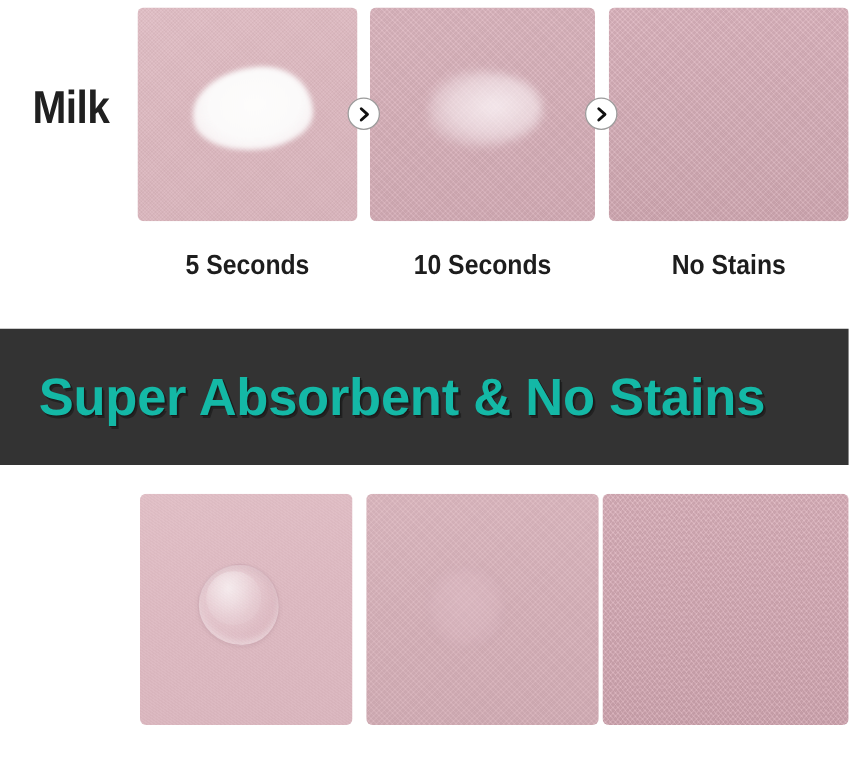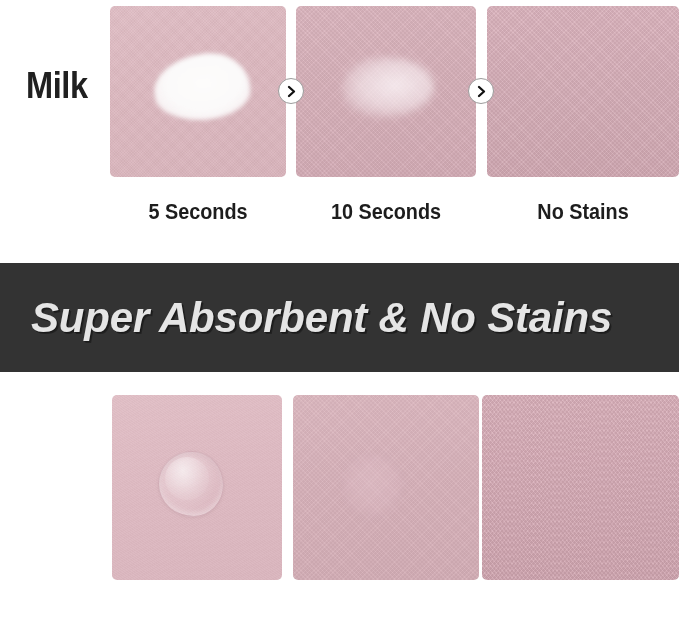--- a/index.html
+++ b/index.html
@@ -200,24 +200,23 @@
     background: #333333;
     box-sizing: border-box;
   }
   #banner-text {
     position: absolute;
     left: 31px;
     top: 50%;
     transform: translateY(-50%);
     font-family: "Liberation Sans Narrow", "Liberation Sans", sans-serif;
     font-weight: bold;
-    font-style: italic;
     font-size: 42px;
     line-height: 44px;
-    color: #e5e5e5;
+    color: #14b8a6;
     letter-spacing: -0.2px;
     white-space: nowrap;
     text-shadow:
       1px 1px 0 #1a1a1a,
       2px 2px 0 rgba(20,20,20,.55);
   }
 </style>
 </head>
 <body>
 

